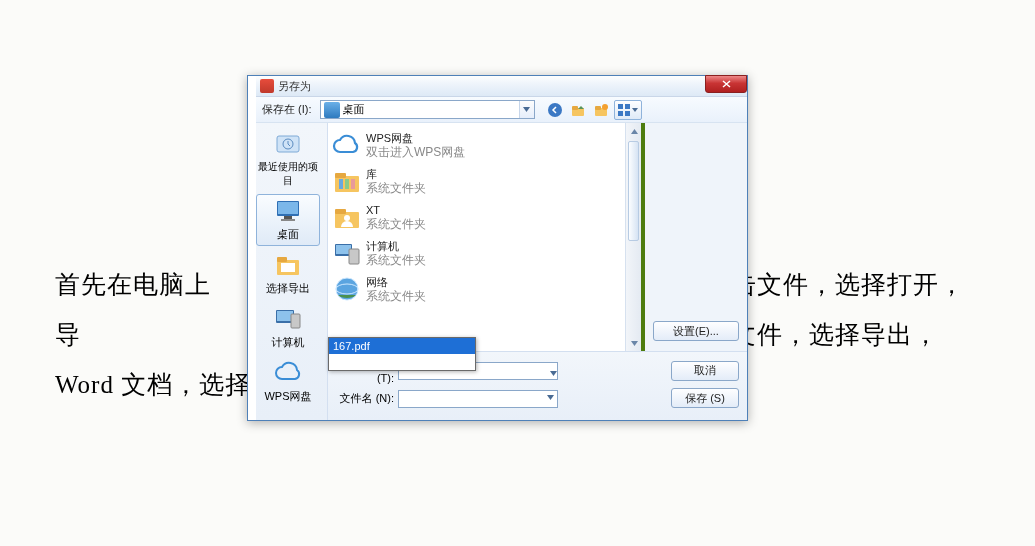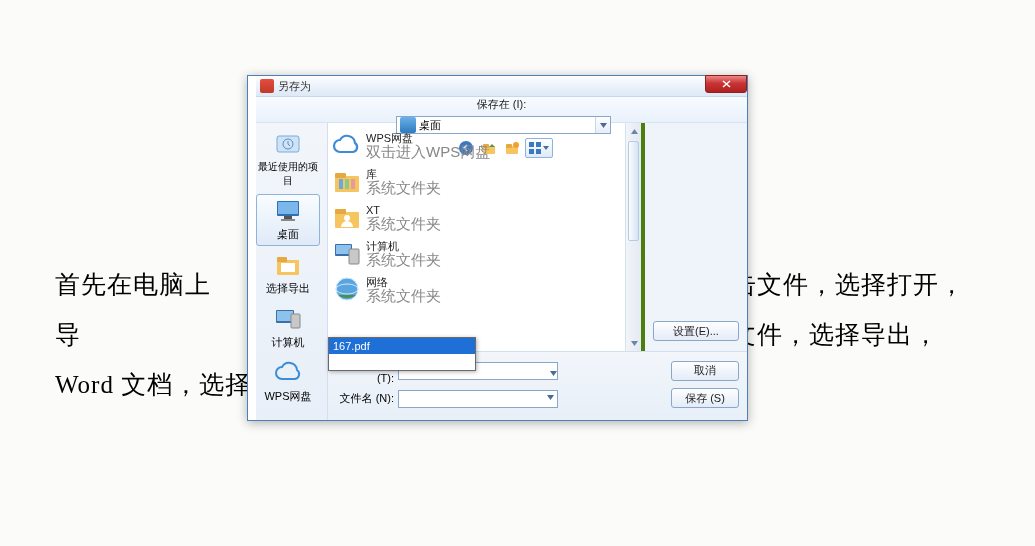--- a/index.html
+++ b/index.html
@@ -55,21 +55,20 @@
     cursor: pointer;
   }
   .toolbar {
     height: 26px;
     background: linear-gradient(#f7fbff,#e9f1fb);
     border-bottom: 1px solid #d7e3f1;
     display: flex; align-items: center;
     padding: 0 6px;
     gap: 4px;
     font-size: 11px;
-    flex-direction: column;
   }
   .toolbar .lbl { color: #222; }
   .combo {
     height: 19px;
     border: 1px solid #8aa7c9;
     background: #fff;
     display: flex; align-items: center;
     font-size: 11px;
   }
   .combo.location { width: 215px; margin-left: 4px; }
@@ -132,21 +131,21 @@
     flex: 1; padding: 4px 0 0 4px; overflow: hidden;
   }
   .frow {
     display: flex; align-items: center;
     height: 36px;
     cursor: pointer;
   }
   .fico { width: 30px; height: 30px; margin-right: 4px; flex-shrink: 0; }
   .ftxt { font-size: 11px; line-height: 14px; }
   .ftxt .fn { color: #222; }
-  .ftxt .fs { color: #888; font-size: 15px; }
+  .ftxt .fs { color: #888; font-size: 12px; }
   .rightcol {
     width: 48px;
     display: flex; flex-direction: column; align-items: center;
     position: relative;
   }
   .vscroll {
     position: absolute; right: 0; top: 0; bottom: 0; width: 16px;
     background: linear-gradient(90deg,#f2f5f9,#e4eaf2);
     border-left: 1px solid #d6e1ef;
   }

